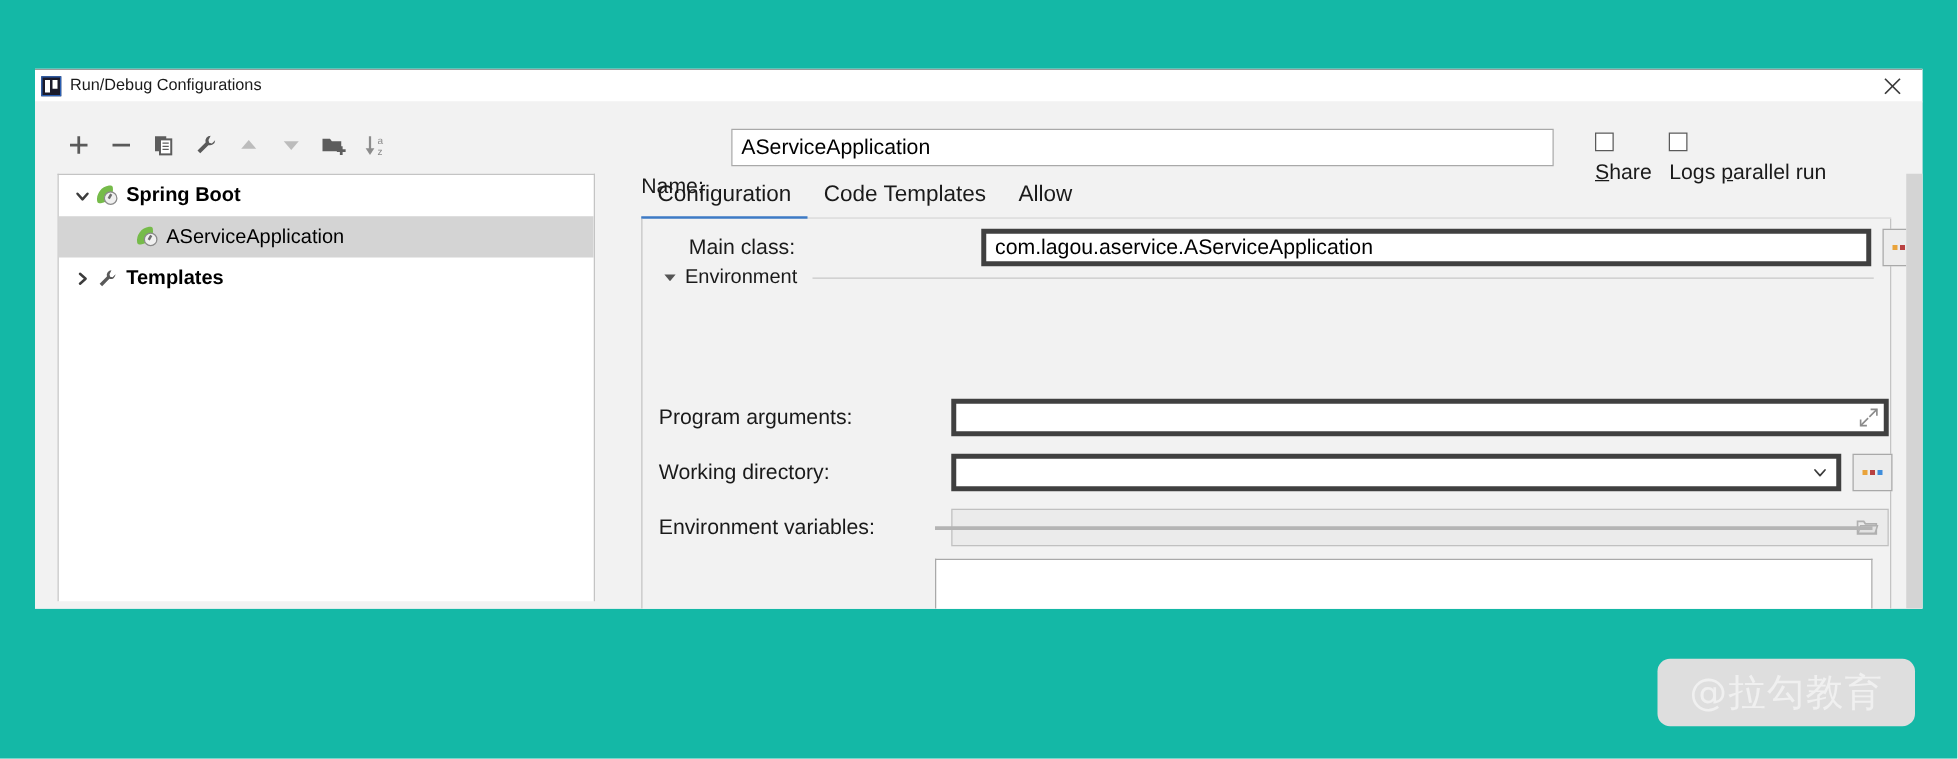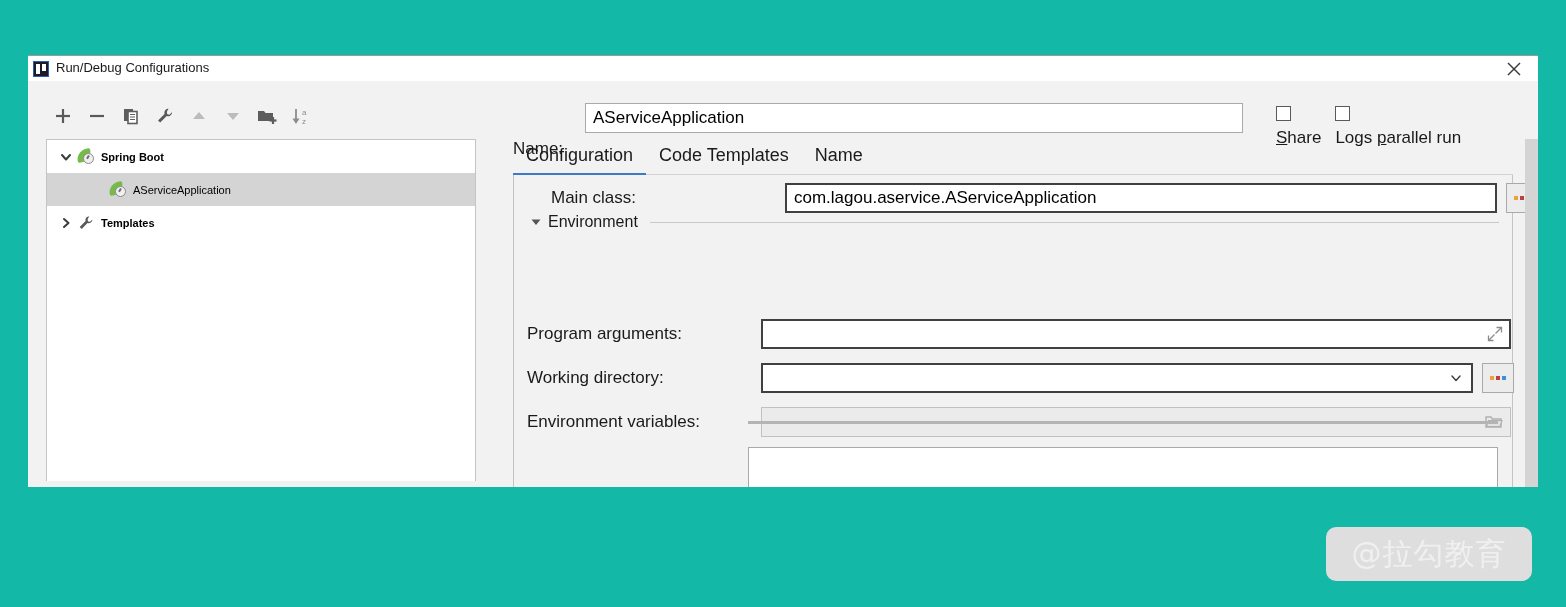--- a/index.html
+++ b/index.html
@@ -119,21 +119,21 @@
     white-space: nowrap;
     cursor: pointer;
   }
   .tree-row.selected { background: #d4d4d4; }
   .tw {
     width: 22px;
     display: flex; align-items: center; justify-content: center;
     flex: 0 0 22px;
   }
   .tree-label {
-    font-size: 11px;
+    font-size: 16px;
     color: #000000;
   }
   .tree-label.bold { font-weight: bold; }
   .tree-label.child { font-weight: normal; }
   .indent-child { padding-left: 62px; }
 
   
   .spring-icon { position: relative; width: 20px; height: 18px; margin-right: 4px; flex: 0 0 20px; }
   .spring-icon .leaf {
     position: absolute; left: 0; top: 1px;
@@ -256,21 +256,21 @@
     box-sizing: border-box;
   }
 
   .frow { position: absolute; left: 13px; height: 30px; }
   .flabel { position: absolute; left: 0; top: 5px; font-size: 17px; color: #1a1a1a; white-space: nowrap; }
 
   .ftext {
     position: absolute;
     height: 30px;
     background: #ffffff;
-    border: 2px solid #404040;
+    border: 4px solid #404040;
     box-sizing: border-box;
     font-family: "Liberation Sans", sans-serif;
     font-size: 17px;
     color: #000;
     padding: 0 7px;
     outline: none;
   }
   .ftext.mono {
     font-family: "Liberation Mono", monospace;
     font-size: 14px;
@@ -509,21 +509,21 @@
               <div class="chk-box"></div>
               <div class="chk-text"><span>Logs </span><span class="u">p</span><span>arallel run</span></div>
             </div>
           </div>
         </div>
 
         <div class="tabs-underline"></div>
         <div class="tabs">
           <div class="tab active">Configuration</div>
           <div class="tab">Code Templates</div>
-          <div class="tab">Name</div>
+          <div class="tab">Allow</div>
         </div>
 
         <div class="form-pane">
 
           <div class="frow" style="top:8px; width:972px;margin-left:24px;">
             <div class="flabel">Main class:</div>
             <input class="ftext" style="left: 234px; width: 712px;" type="text" value="com.lagou.aservice.AServiceApplication">
             <div class="browse-btn" style="left:955px; top:0;">
               <span class="dot o"></span>
               <span class="dot r"></span>

